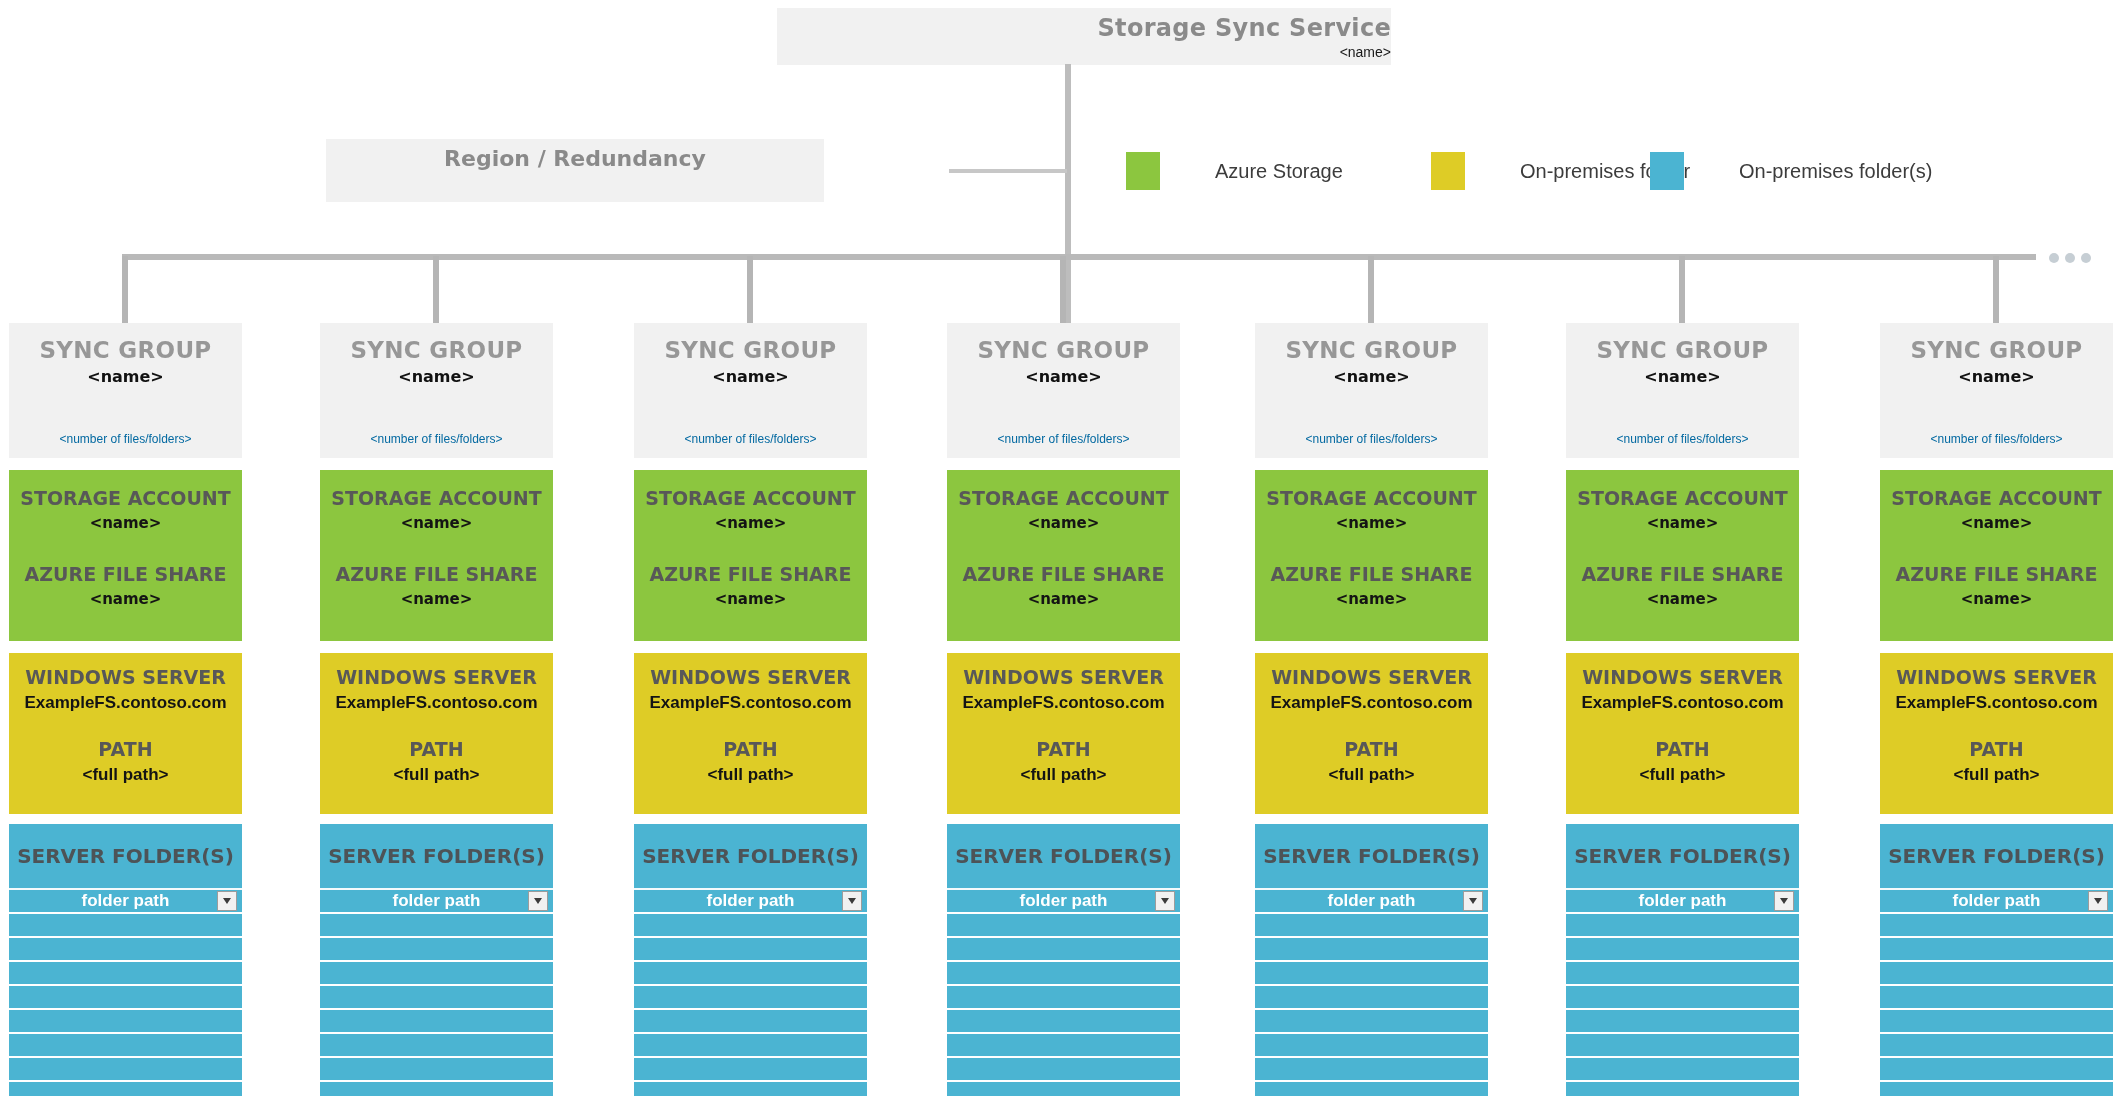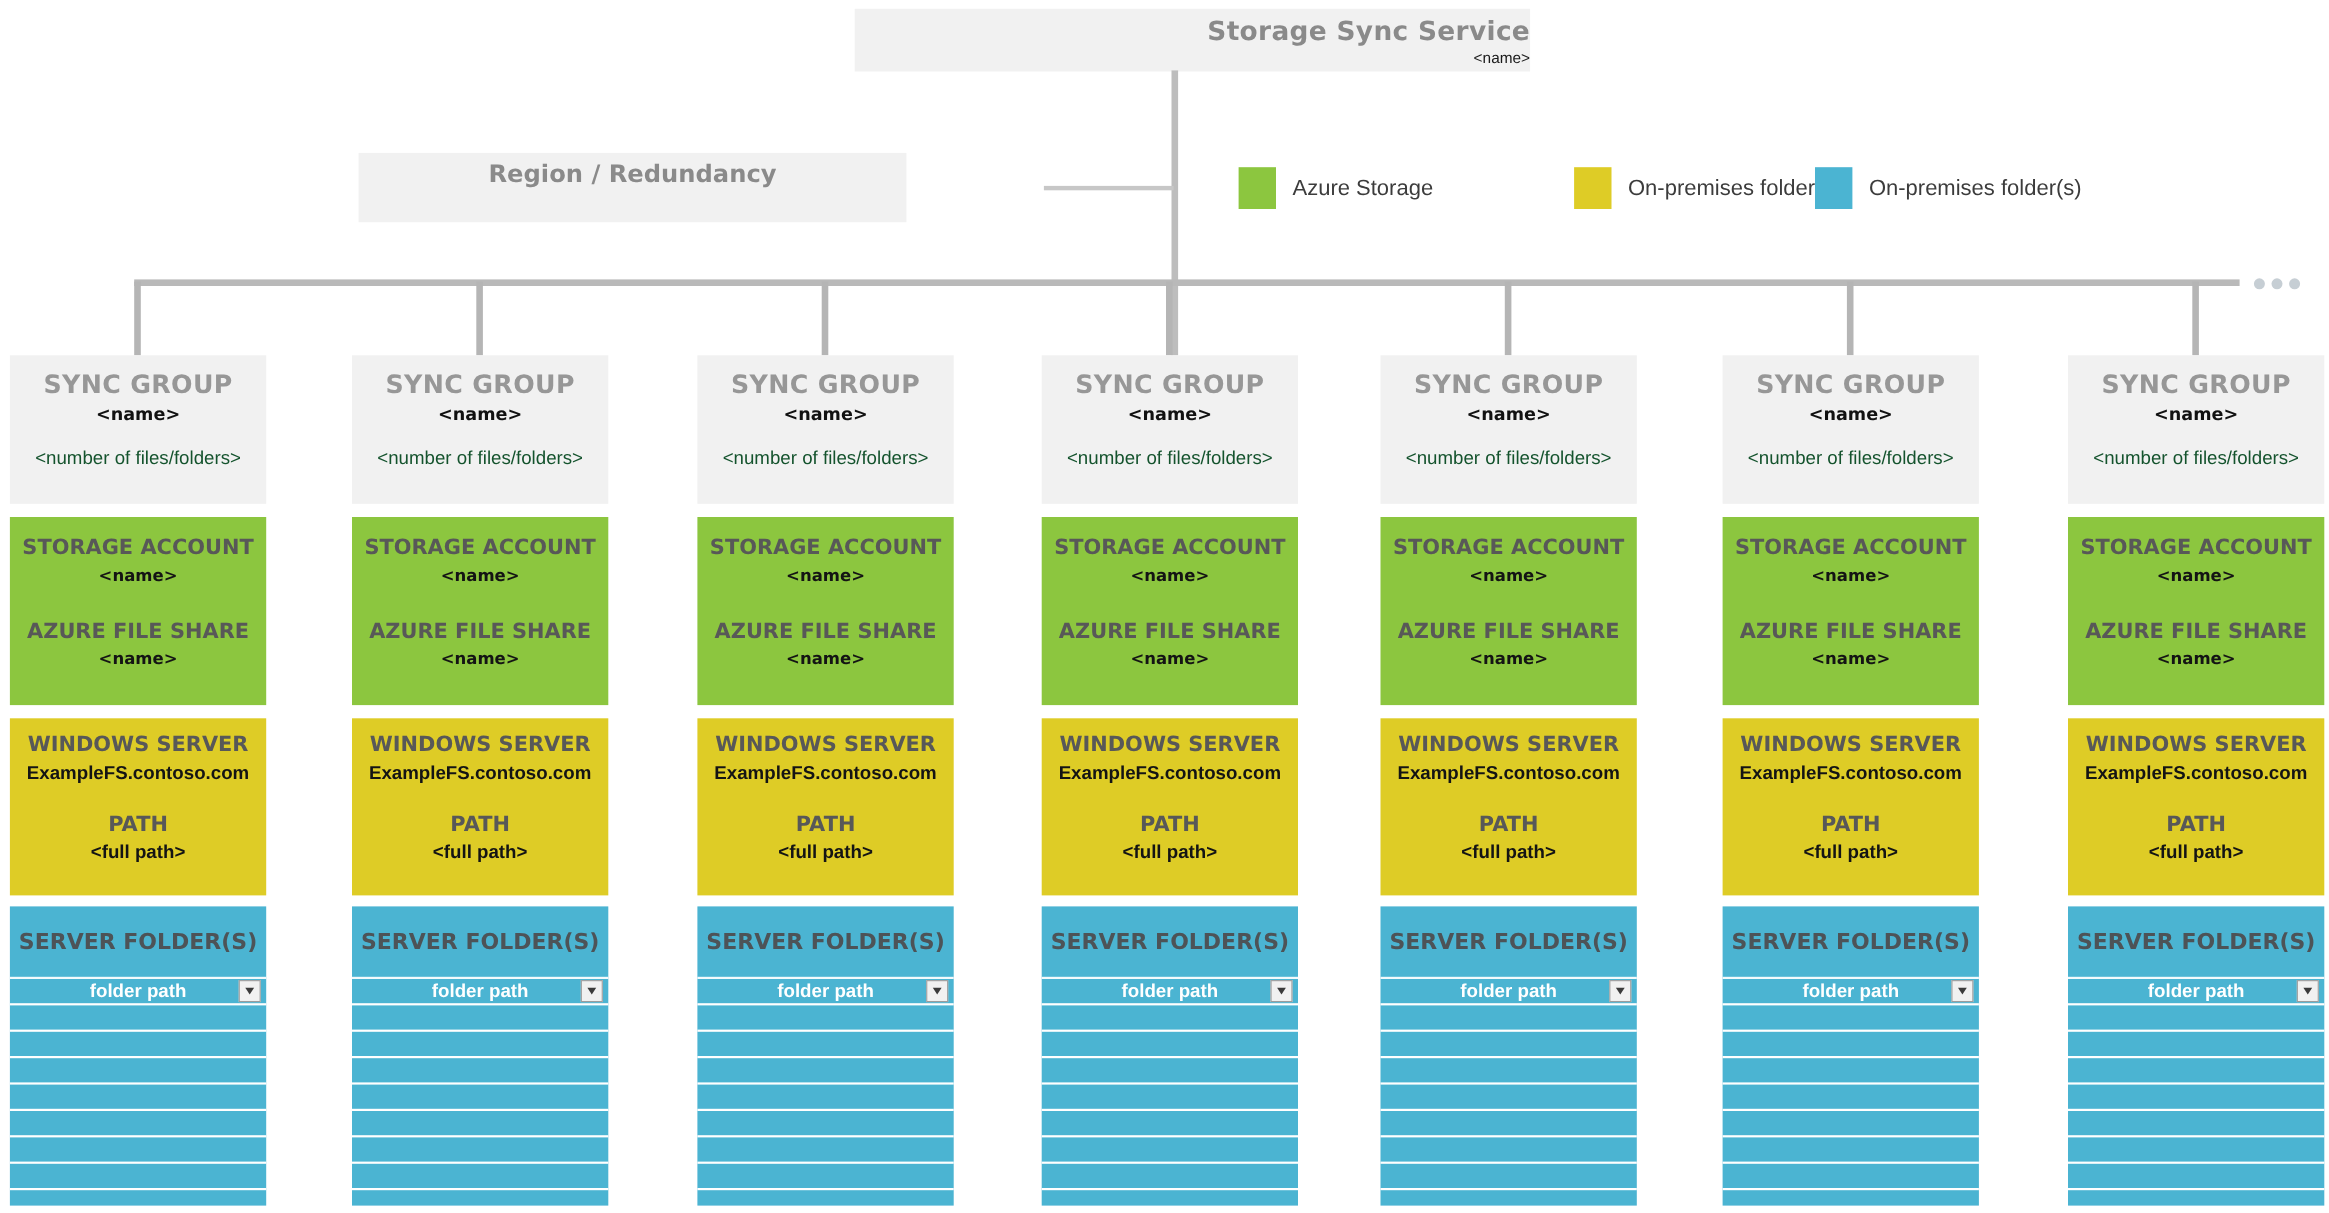--- a/index.html
+++ b/index.html
@@ -21,33 +21,33 @@
   .trunk{left:1065px;top:64px;width:6px;height:259px;background:#BDBDBD;}
   .bus{left:122px;top:254px;width:1914px;height:6px;background:#B9B9B9;}
   .region-connector{left:949px;top:169px;width:118px;height:4px;background:#C7C7C7;}
   .drop{position:absolute;top:256px;width:6px;height:67px;background:#B5B5B5;}
 
   
   .dots{position:absolute;left:2049px;top:253px;display:flex;gap:6px;}
   .dot{width:10px;height:10px;border-radius:50%;background:#C6CED4;}
 
   
-  .legend-item{position:absolute;top:152px;display:flex;}
+  .legend-item{position:absolute;top:152px;display:flex;gap:40px;}
   .swatch{width:34px;height:38px;flex:0 0 auto;}
   .swatch-green{background:#8CC63F;}
   .swatch-yellow{background:#DECC26;}
   .swatch-teal{background:#4BB4D2;}
   .legend-label{margin-left:15px;font-size:20px;color:#3C3C3C;line-height:38px;white-space:nowrap;}
 
   
   .col{position:absolute;top:323px;width:233px;}
   .sg-header{height:135px;background:#F1F1F1;text-align:center;box-sizing:border-box;padding-top:13px;}
   .sg-title{font-family:"DejaVu Sans",sans-serif;font-weight:bold;font-size:23px;line-height:28px;color:#979797;letter-spacing:.3px;}
   .sg-name{font-family:"DejaVu Sans",sans-serif;font-weight:bold;font-size:16px;line-height:22px;color:#111;margin-top:2px;}
-  .sg-count{font-size:17px;line-height:22px;color:#14532d;margin-top:18px;}
+  .sg-count{font-size:12px;line-height:22px;color:#0369a1;margin-top:40px;}
 
   .box-green{margin-top:12px;height:171px;background:#8CC63F;text-align:center;box-sizing:border-box;padding-top:16px;}
   .c-label{font-family:"DejaVu Sans",sans-serif;font-weight:bold;font-size:19px;line-height:24px;color:#585858;}
   .c-name{font-family:"DejaVu Sans",sans-serif;font-weight:bold;font-size:15px;line-height:22px;color:#141414;margin-top:2px;}
   .gap-lg{margin-top:28px;}
 
   .box-yellow{margin-top:12px;height:161px;background:#DECC26;text-align:center;box-sizing:border-box;padding-top:12px;}
   .y-host{font-weight:bold;font-size:17px;line-height:24px;color:#141414;margin-top:2px;}
   .y-gap{margin-top:22px;}
   .y-path{font-weight:bold;font-size:17px;line-height:24px;color:#141414;margin-top:2px;}

